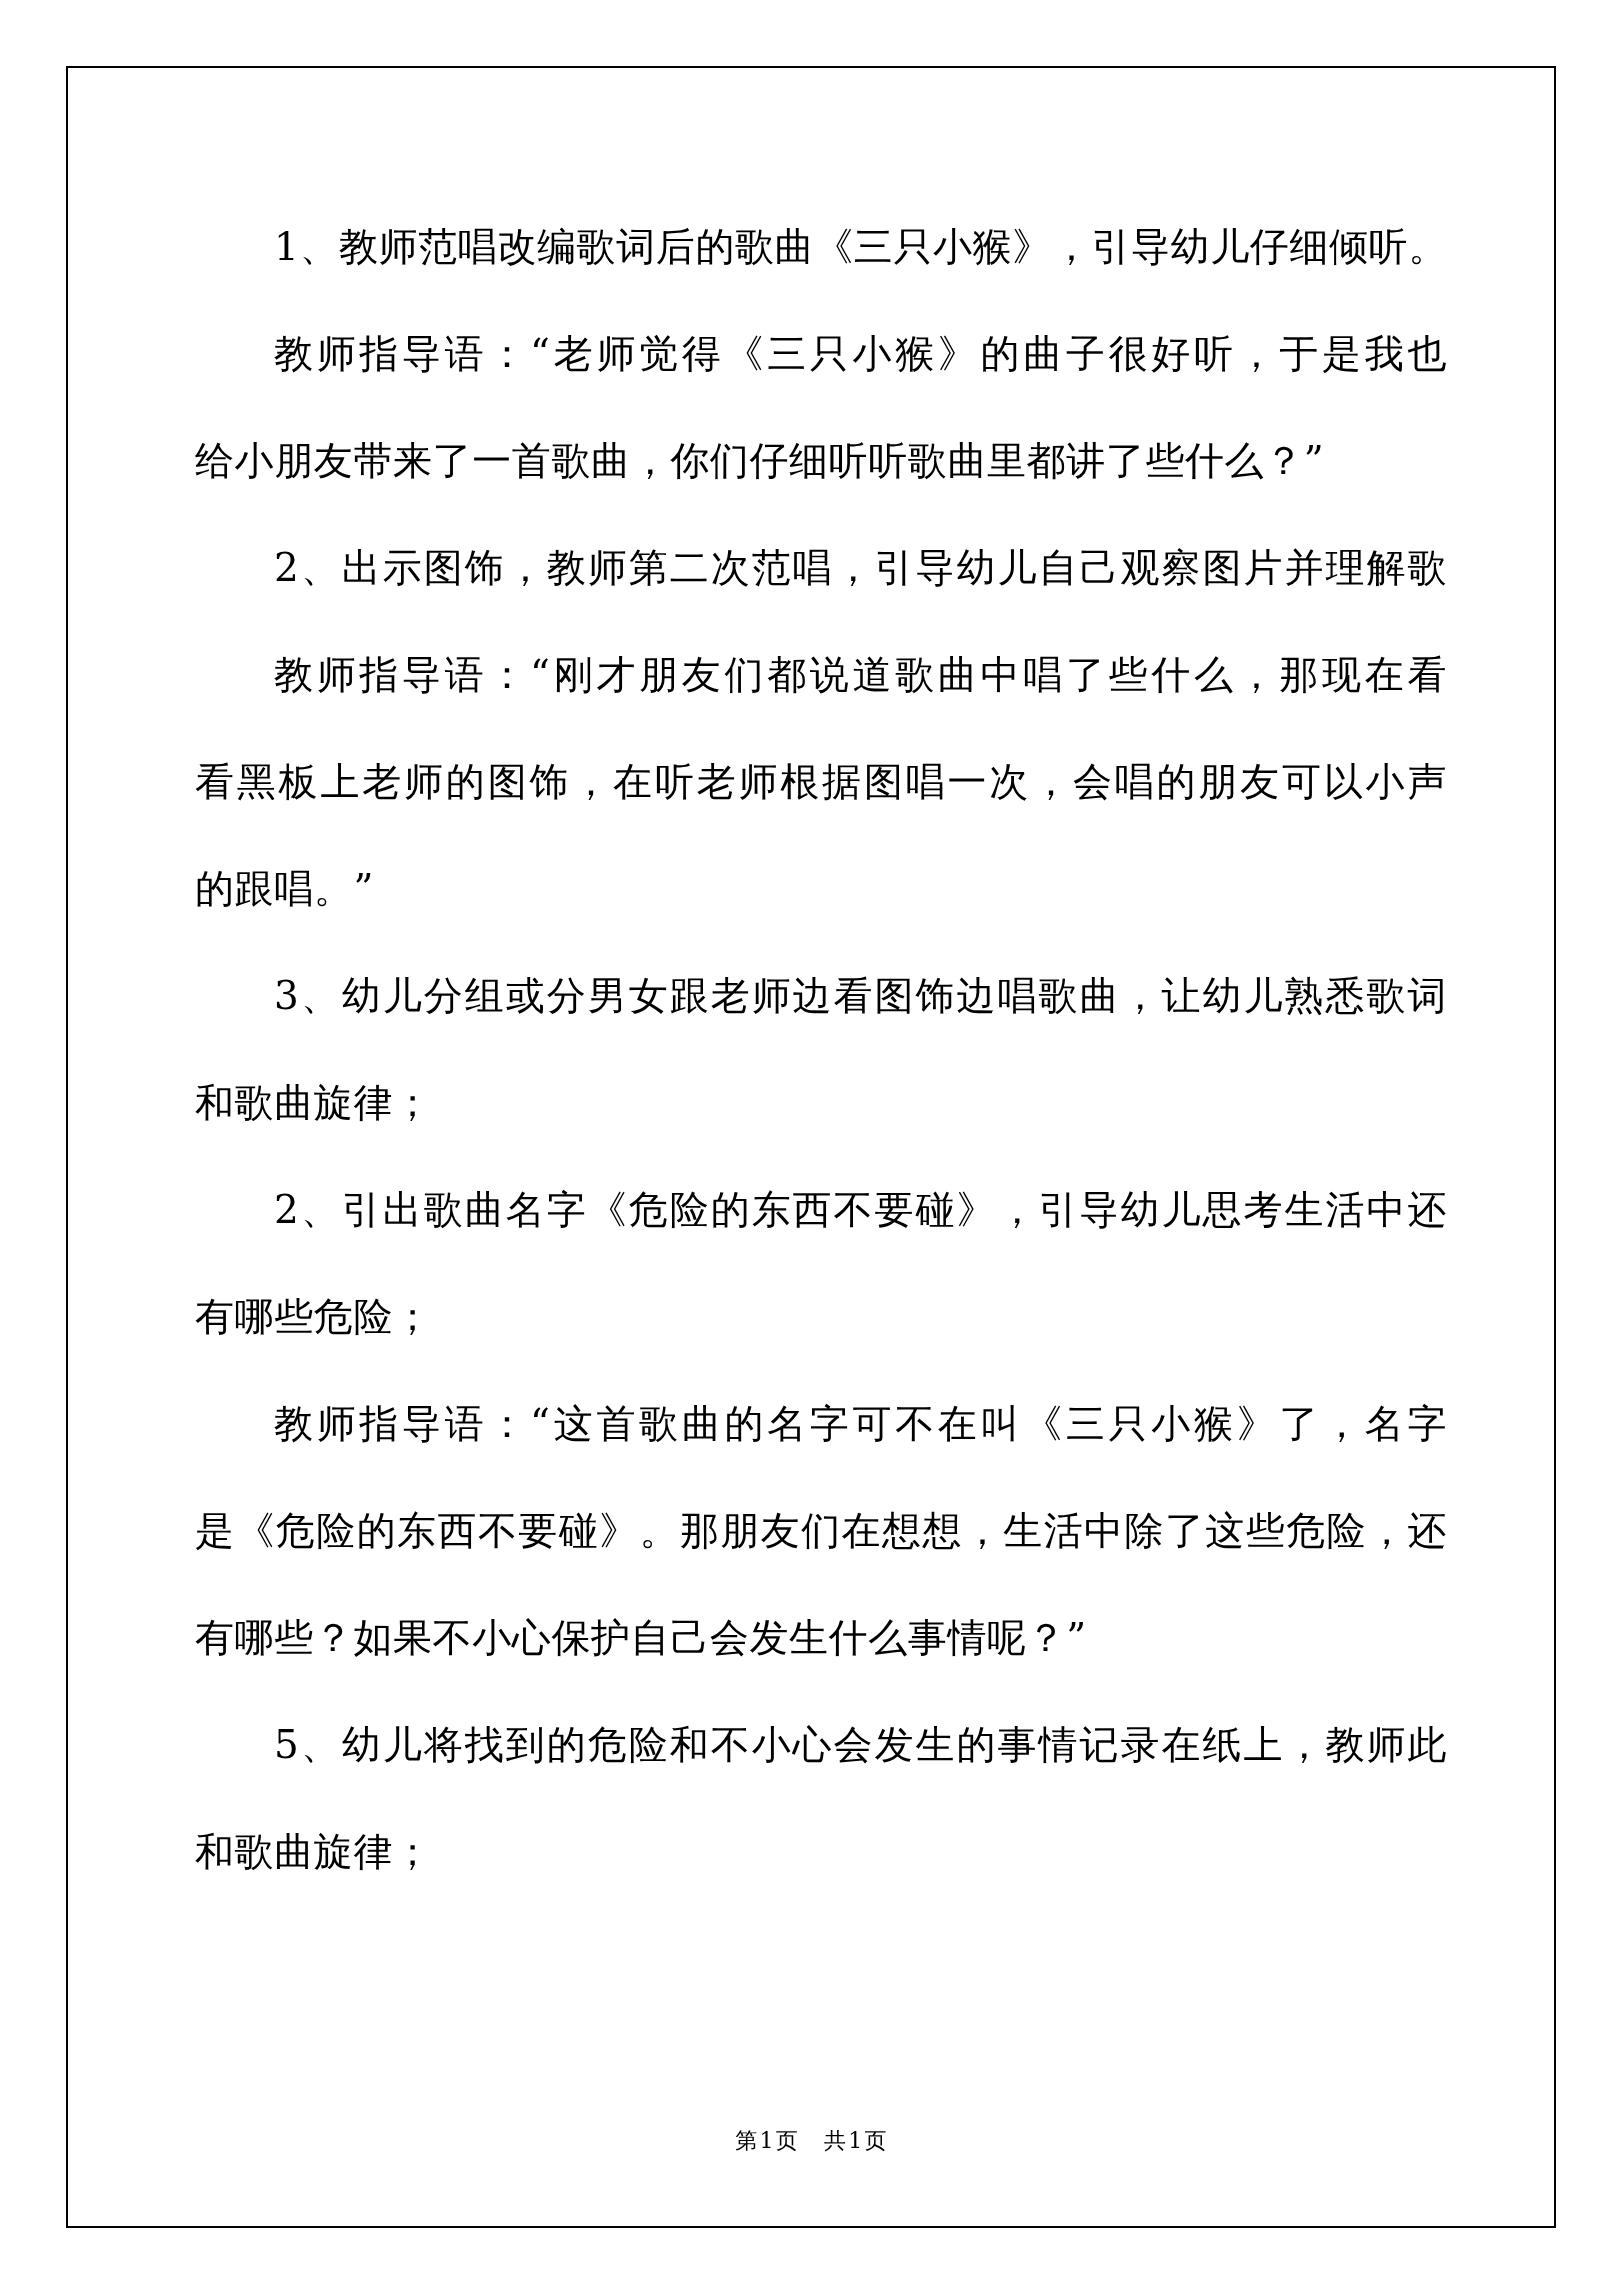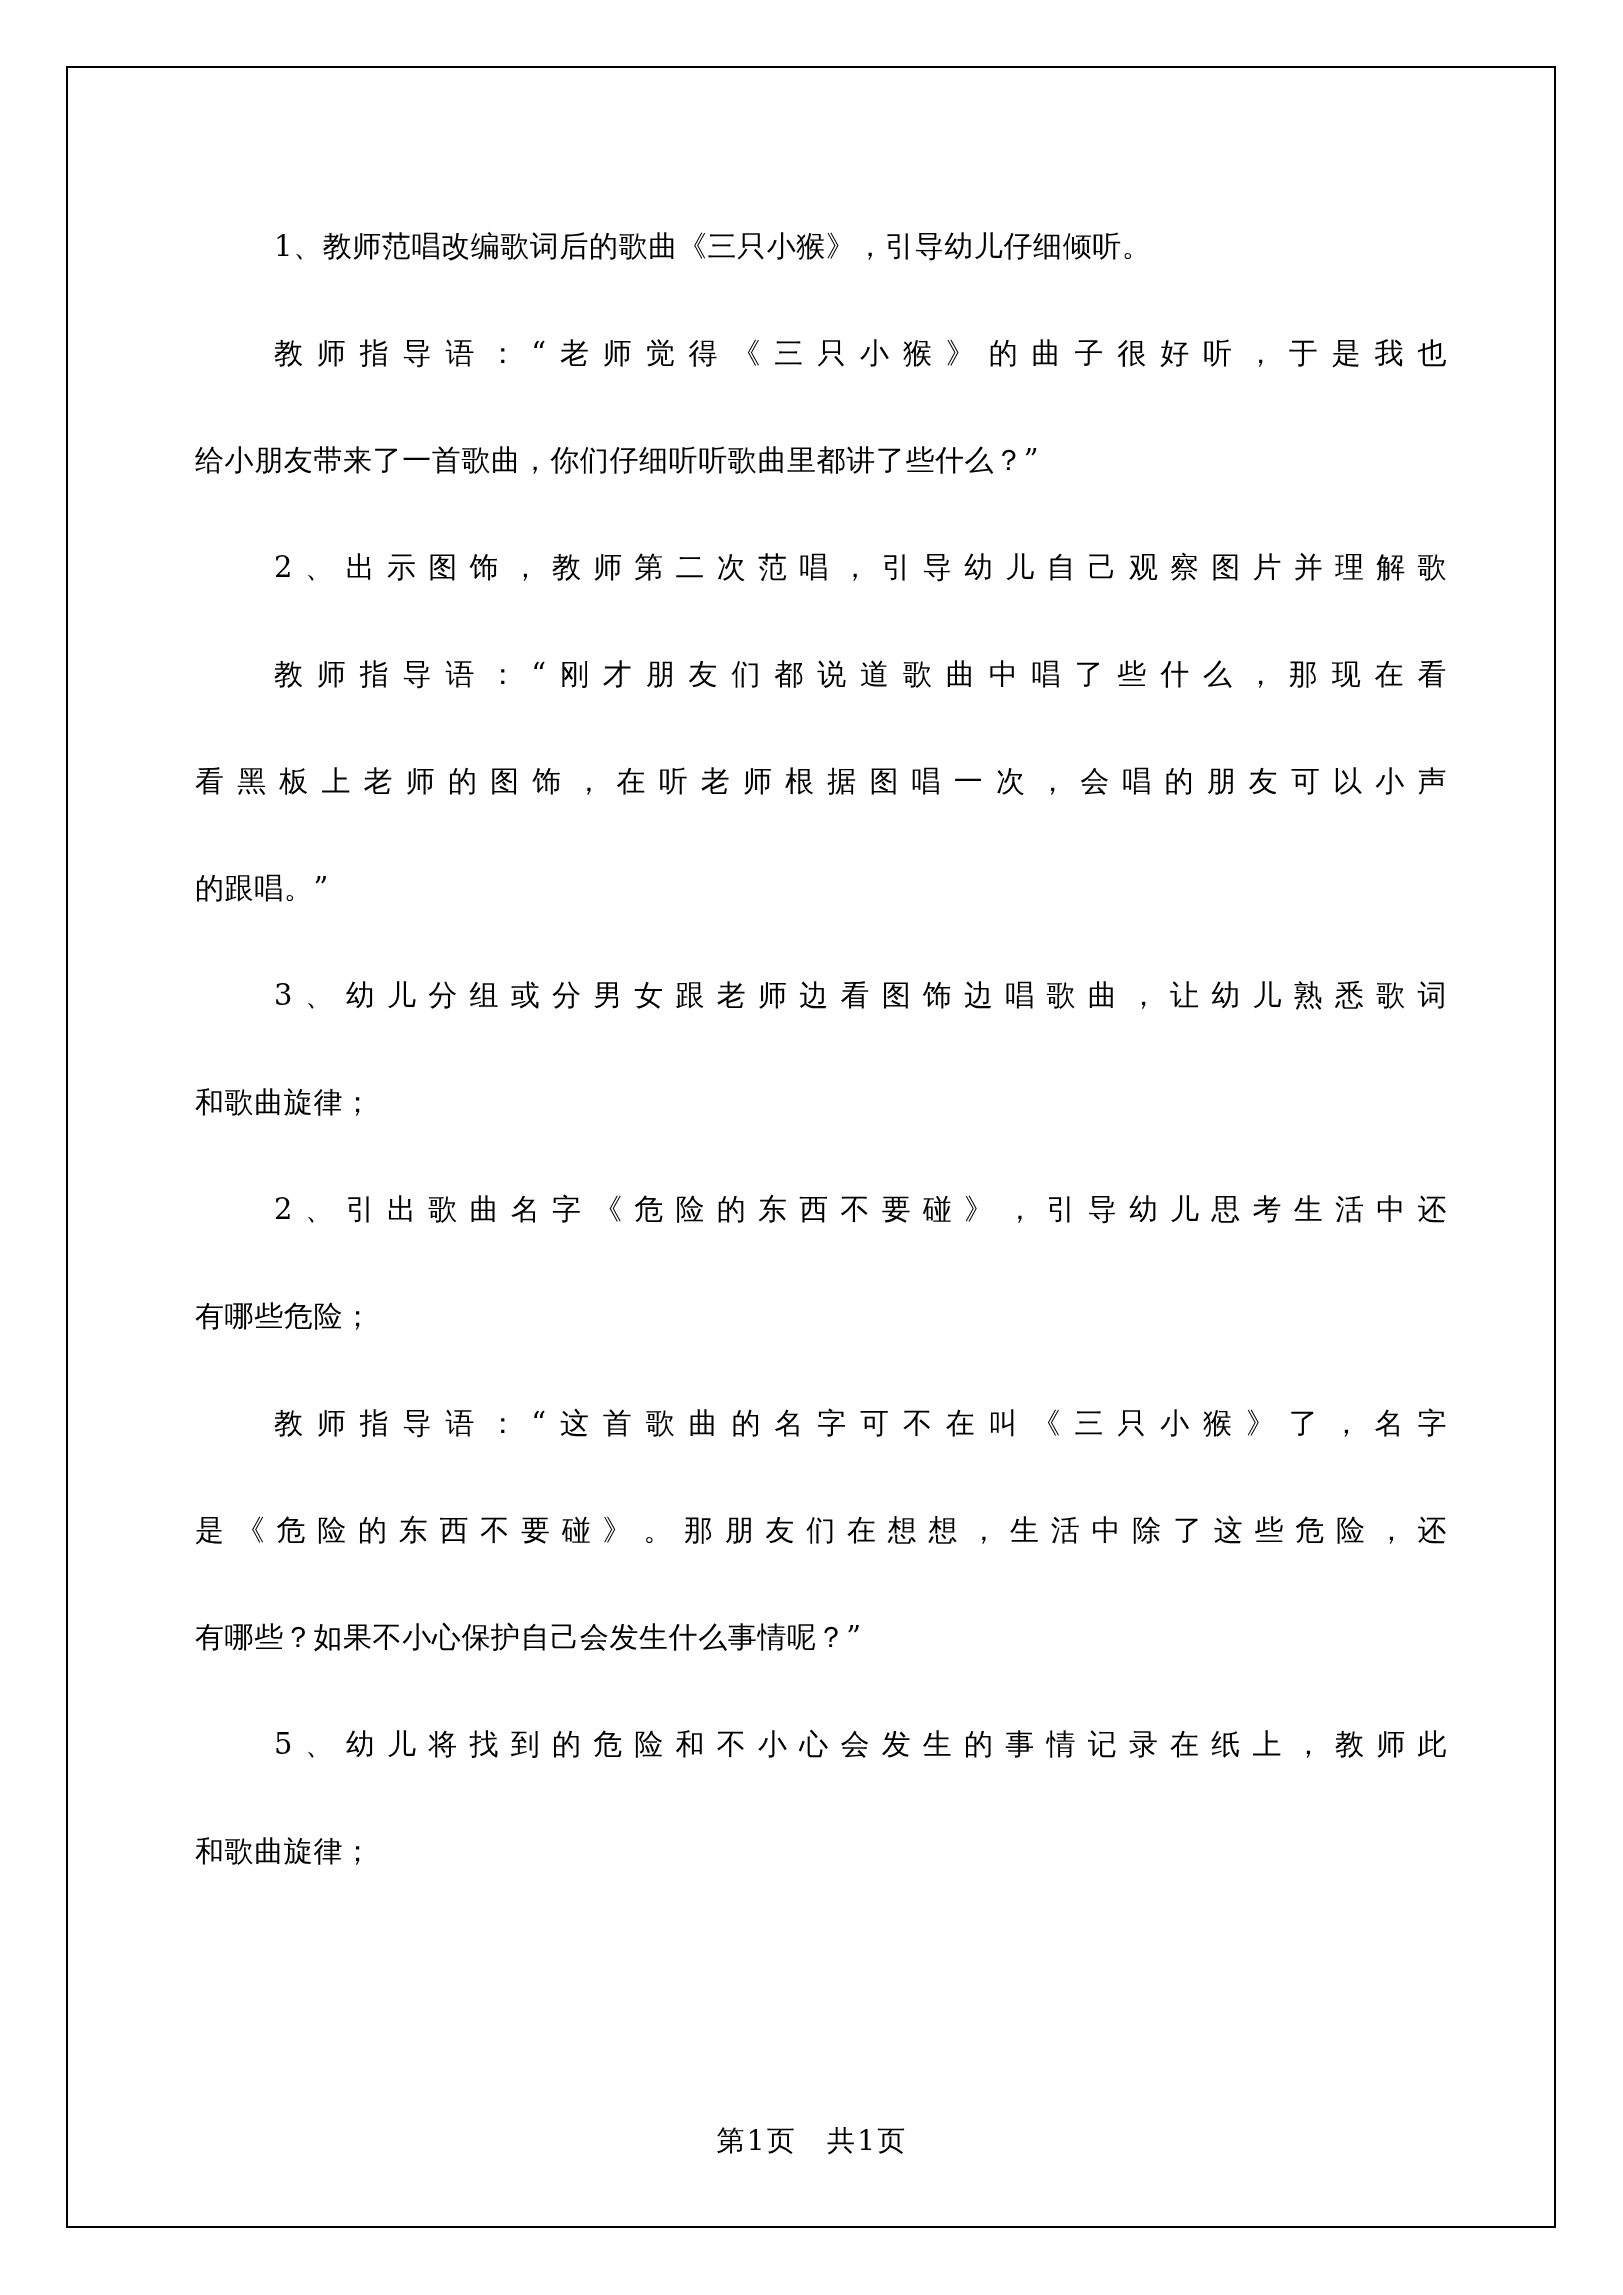--- a/index.html
+++ b/index.html
@@ -25,40 +25,40 @@
   }
   .document-content {
     position: absolute;
     left: 195px;
     top: 193px;
     width: 1252px;
   }
   .text-line {
     height: 107px;
     line-height: 107px;
-    font-size: 29px;
+    font-size: 39px;
     white-space: nowrap;
     text-align: left;
     letter-spacing: 0.6px;
   }
   .text-line.indent {
     text-indent: 79px;
   }
   .text-line.fill {
     white-space: normal;
     text-align: justify;
     text-align-last: justify;
   }
   .page-footer {
     position: absolute;
     left: 66px;
     top: 2124px;
     width: 1492px;
     text-align: center;
-    font-size: 28px;
+    font-size: 22px;
     line-height: 34px;
     letter-spacing: 2.2px;
   }
 </style>
 </head>
 <body>
 
 <div class="page-border"></div>
 
 <div class="document-content">

